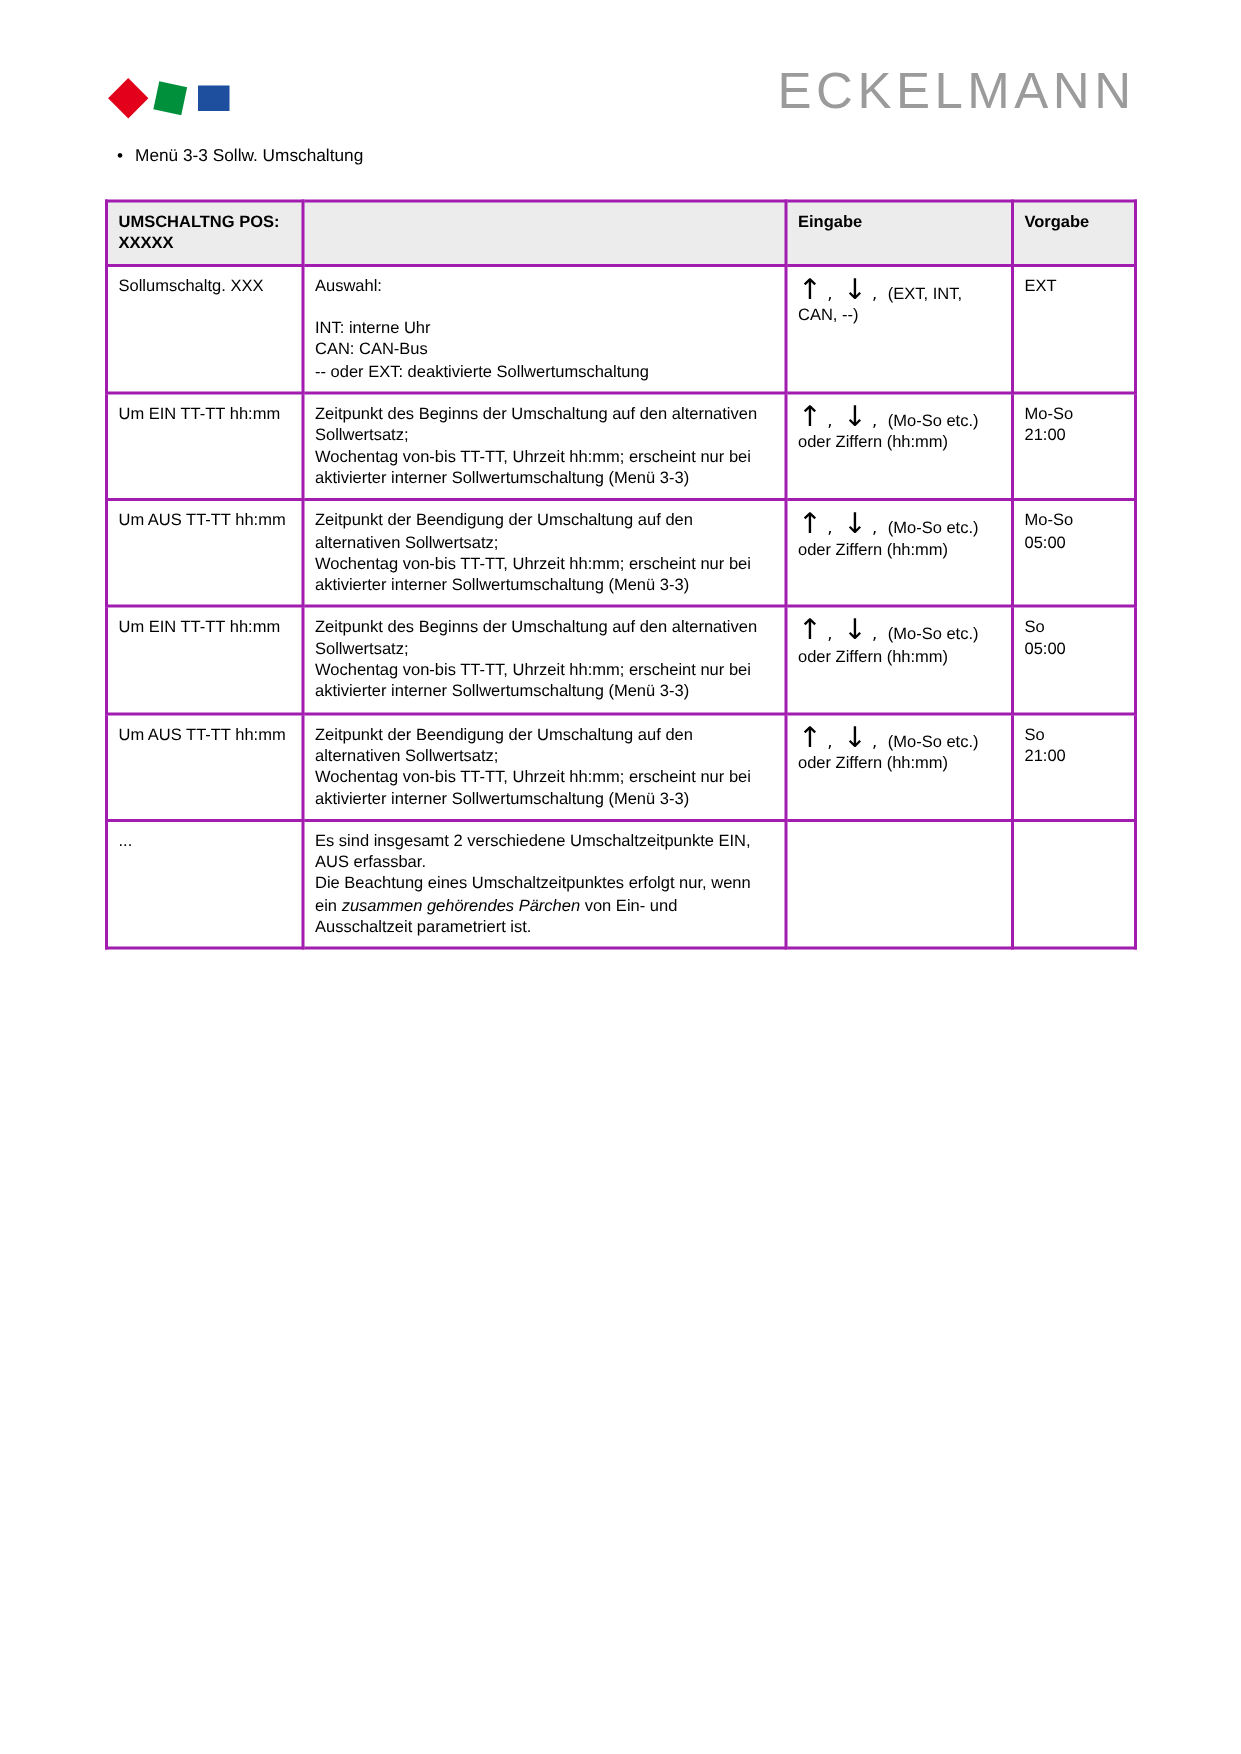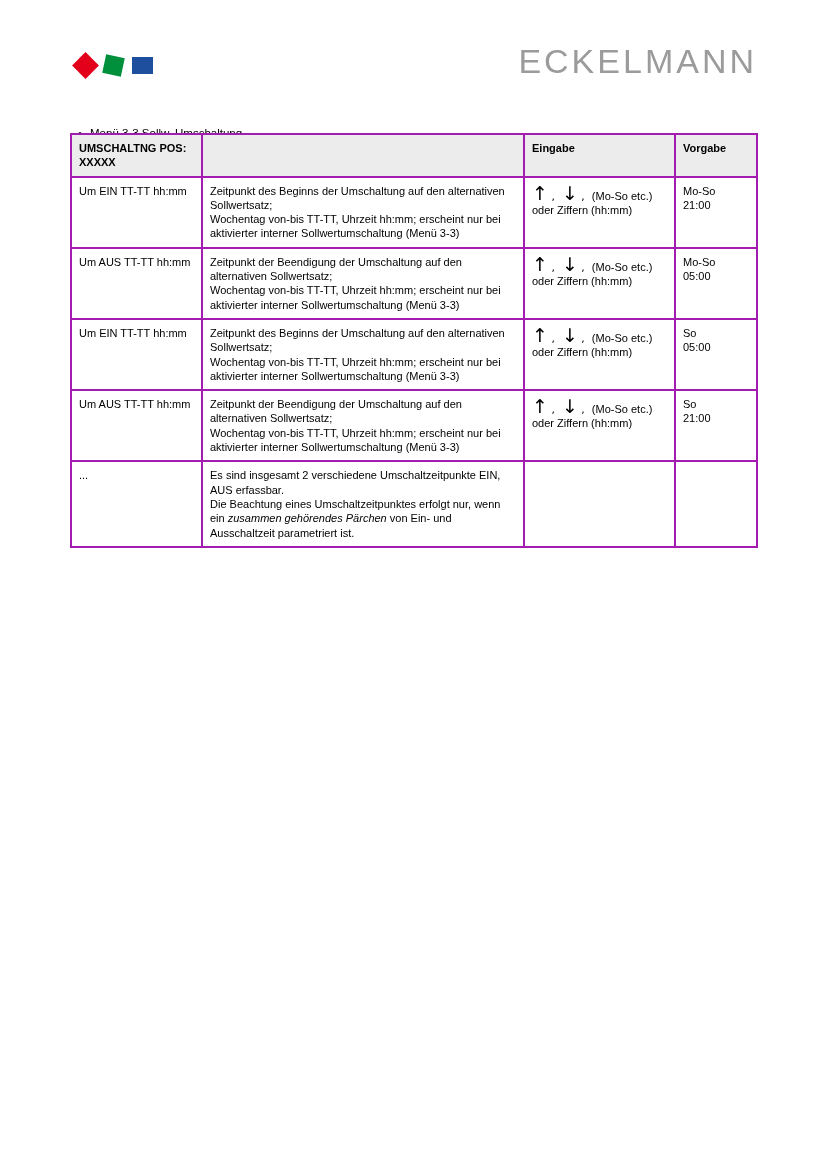--- a/index.html
+++ b/index.html
@@ -9,21 +9,21 @@
   
   .logo-block { position:absolute; left:76px; top:50px; display:flex; align-items:center; gap:9px; height:30px; }
   .sq { width:19px; height:19px; display:inline-block; }
   .sq-red   { background:#e2001a; transform:rotate(45deg); }
   .sq-green { background:#00903c; transform:rotate(12deg); }
   .sq-blue  { background:#1d4f9e; width:21px; height:17px; }
 
   .brand { position:absolute; right:70px; top:42px; font-size:34px; letter-spacing:3px; color:#9b9b9b; font-weight:400; }
 
   
-  .bullet-line { position:absolute; left:78px; top:98px; font-size:11.5px;margin-top:29px; }
+  .bullet-line { position:absolute; left:78px; top:98px; font-size:11.5px; }
   .bullet-line .bullet::before { content:"\2022"; margin-right:8px; }
 
   
   table.spec { position:absolute; left:70px; top:133px; width:686px; border-collapse:collapse; table-layout:fixed; }
   table.spec th, table.spec td {
     border:2px solid #a21caf;
     padding:6px 7px;
     vertical-align:top;
     font-size:11px;
     line-height:1.3;
@@ -71,20 +71,30 @@
       <tr>
         <th>UMSCHALTNG POS:
 XXXXX</th>
         <th></th>
         <th>Eingabe</th>
         <th>Vorgabe</th>
       </tr>
     </thead>
     <tbody>
       <tr>
+        <td>Sollumschaltg. XXX</td>
+        <td>Auswahl:
+
+INT: interne Uhr
+CAN: CAN-Bus
+-- oder EXT: deaktivierte Sollwertumschaltung</td>
+        <td><span class="arr">↑</span><span class="arr">↓</span><span>(EXT, INT, CAN, --)</span></td>
+        <td>EXT</td>
+      </tr>
+      <tr>
         <td>Um EIN TT-TT hh:mm</td>
         <td>Zeitpunkt des Beginns der Umschaltung auf den alternativen Sollwertsatz;
 Wochentag von-bis TT-TT, Uhrzeit hh:mm; erscheint nur bei aktivierter interner Sollwertumschaltung (Menü 3-3)</td>
         <td><span class="arr">↑</span><span class="arr">↓</span><span>(Mo-So etc.) oder Ziffern (hh:mm)</span></td>
         <td>Mo-So
 21:00</td>
       </tr>
       <tr>
         <td>Um AUS TT-TT hh:mm</td>
         <td>Zeitpunkt der Beendigung der Umschaltung auf den alternativen Sollwertsatz;

